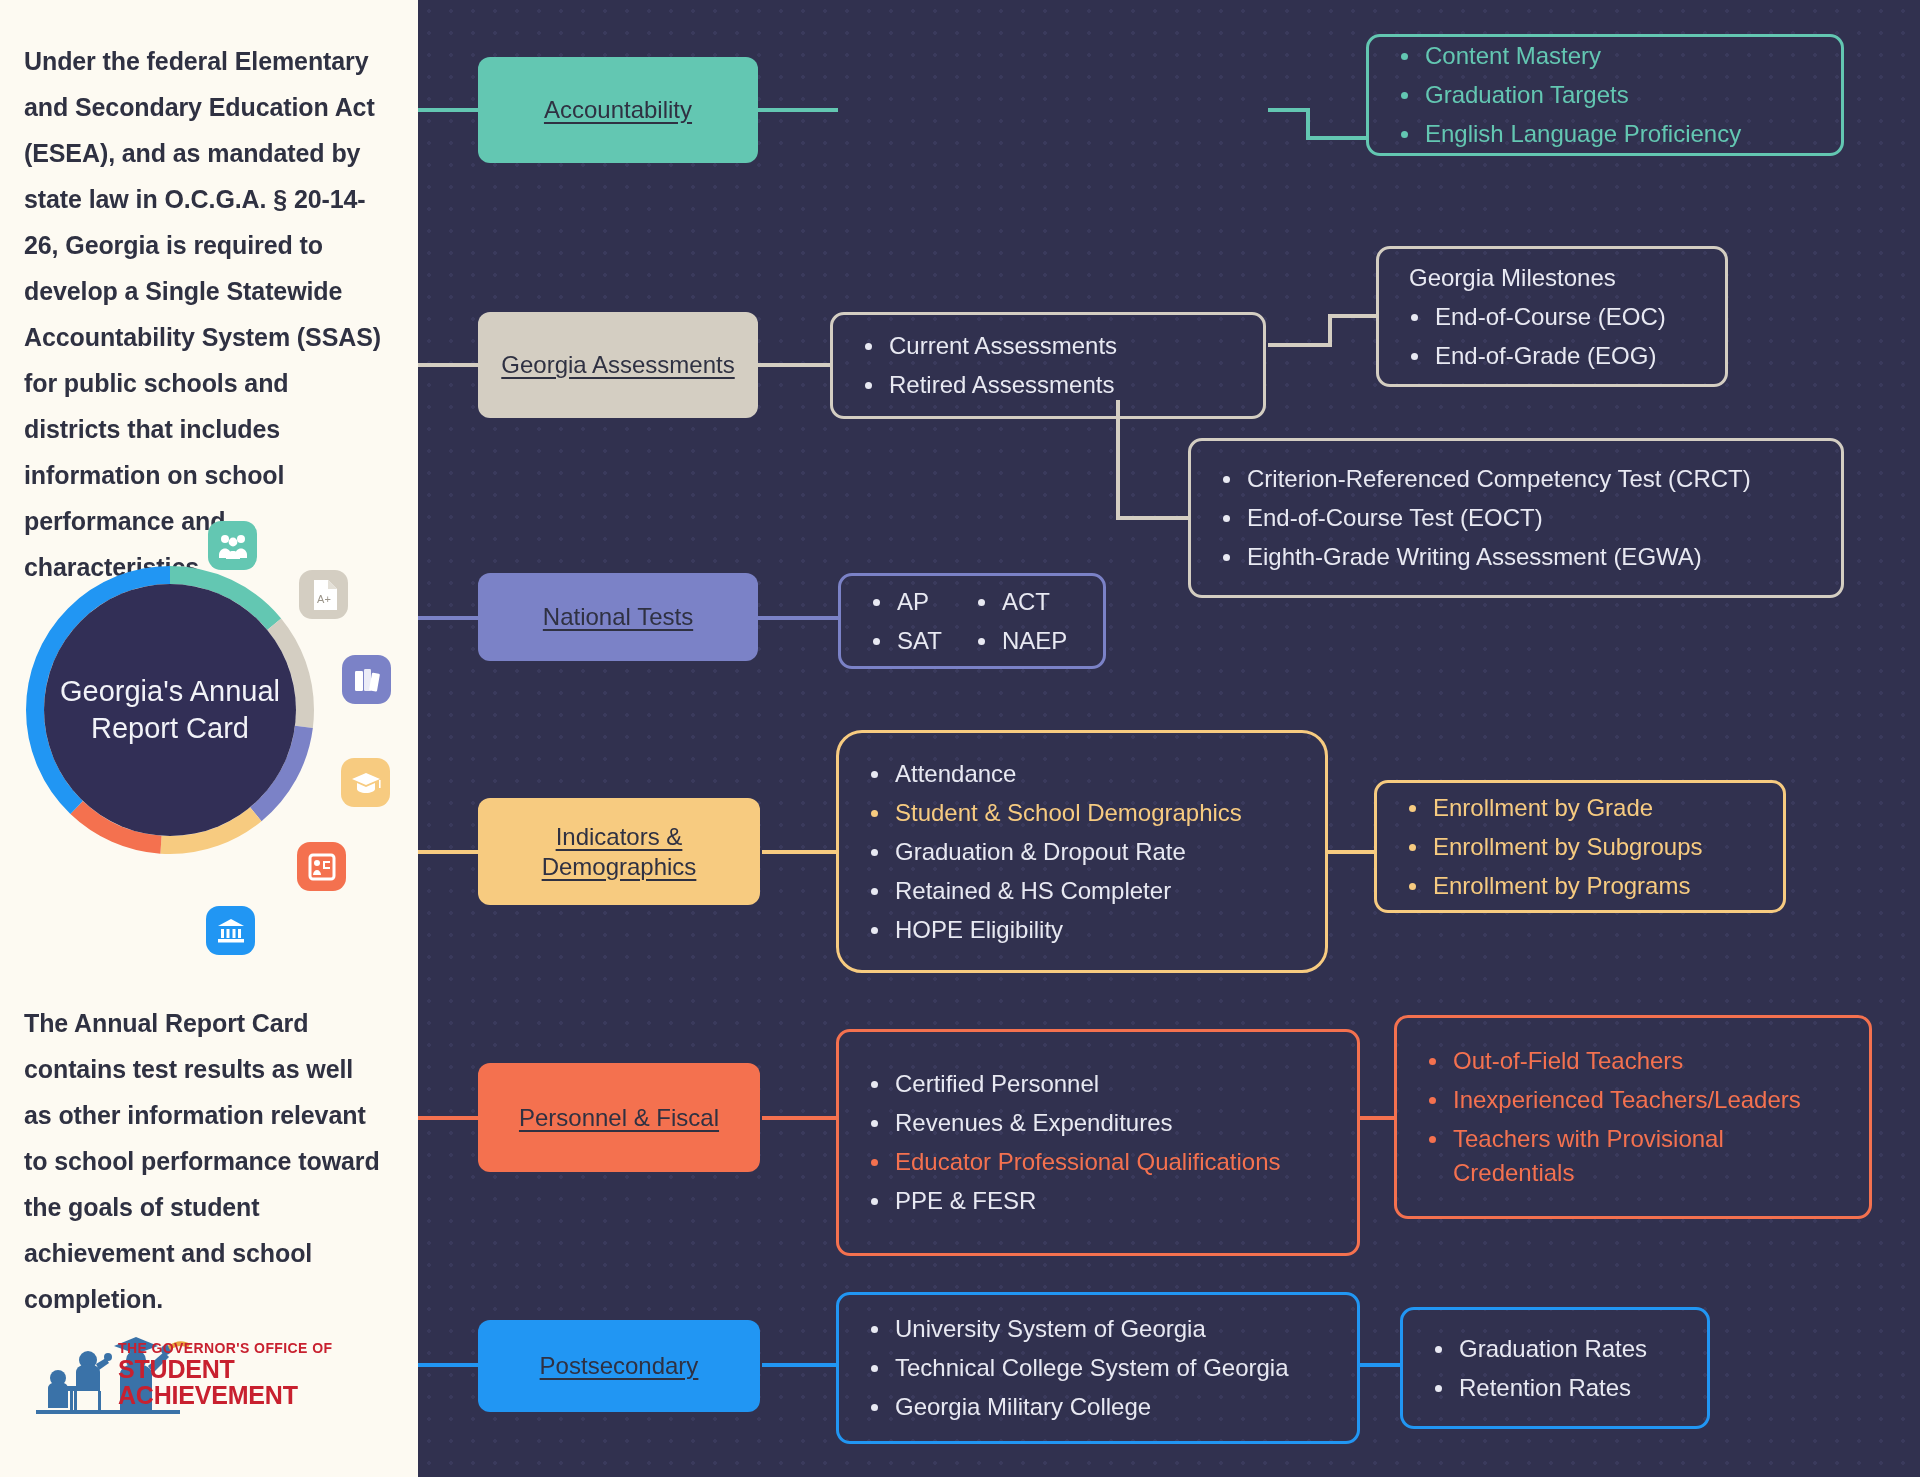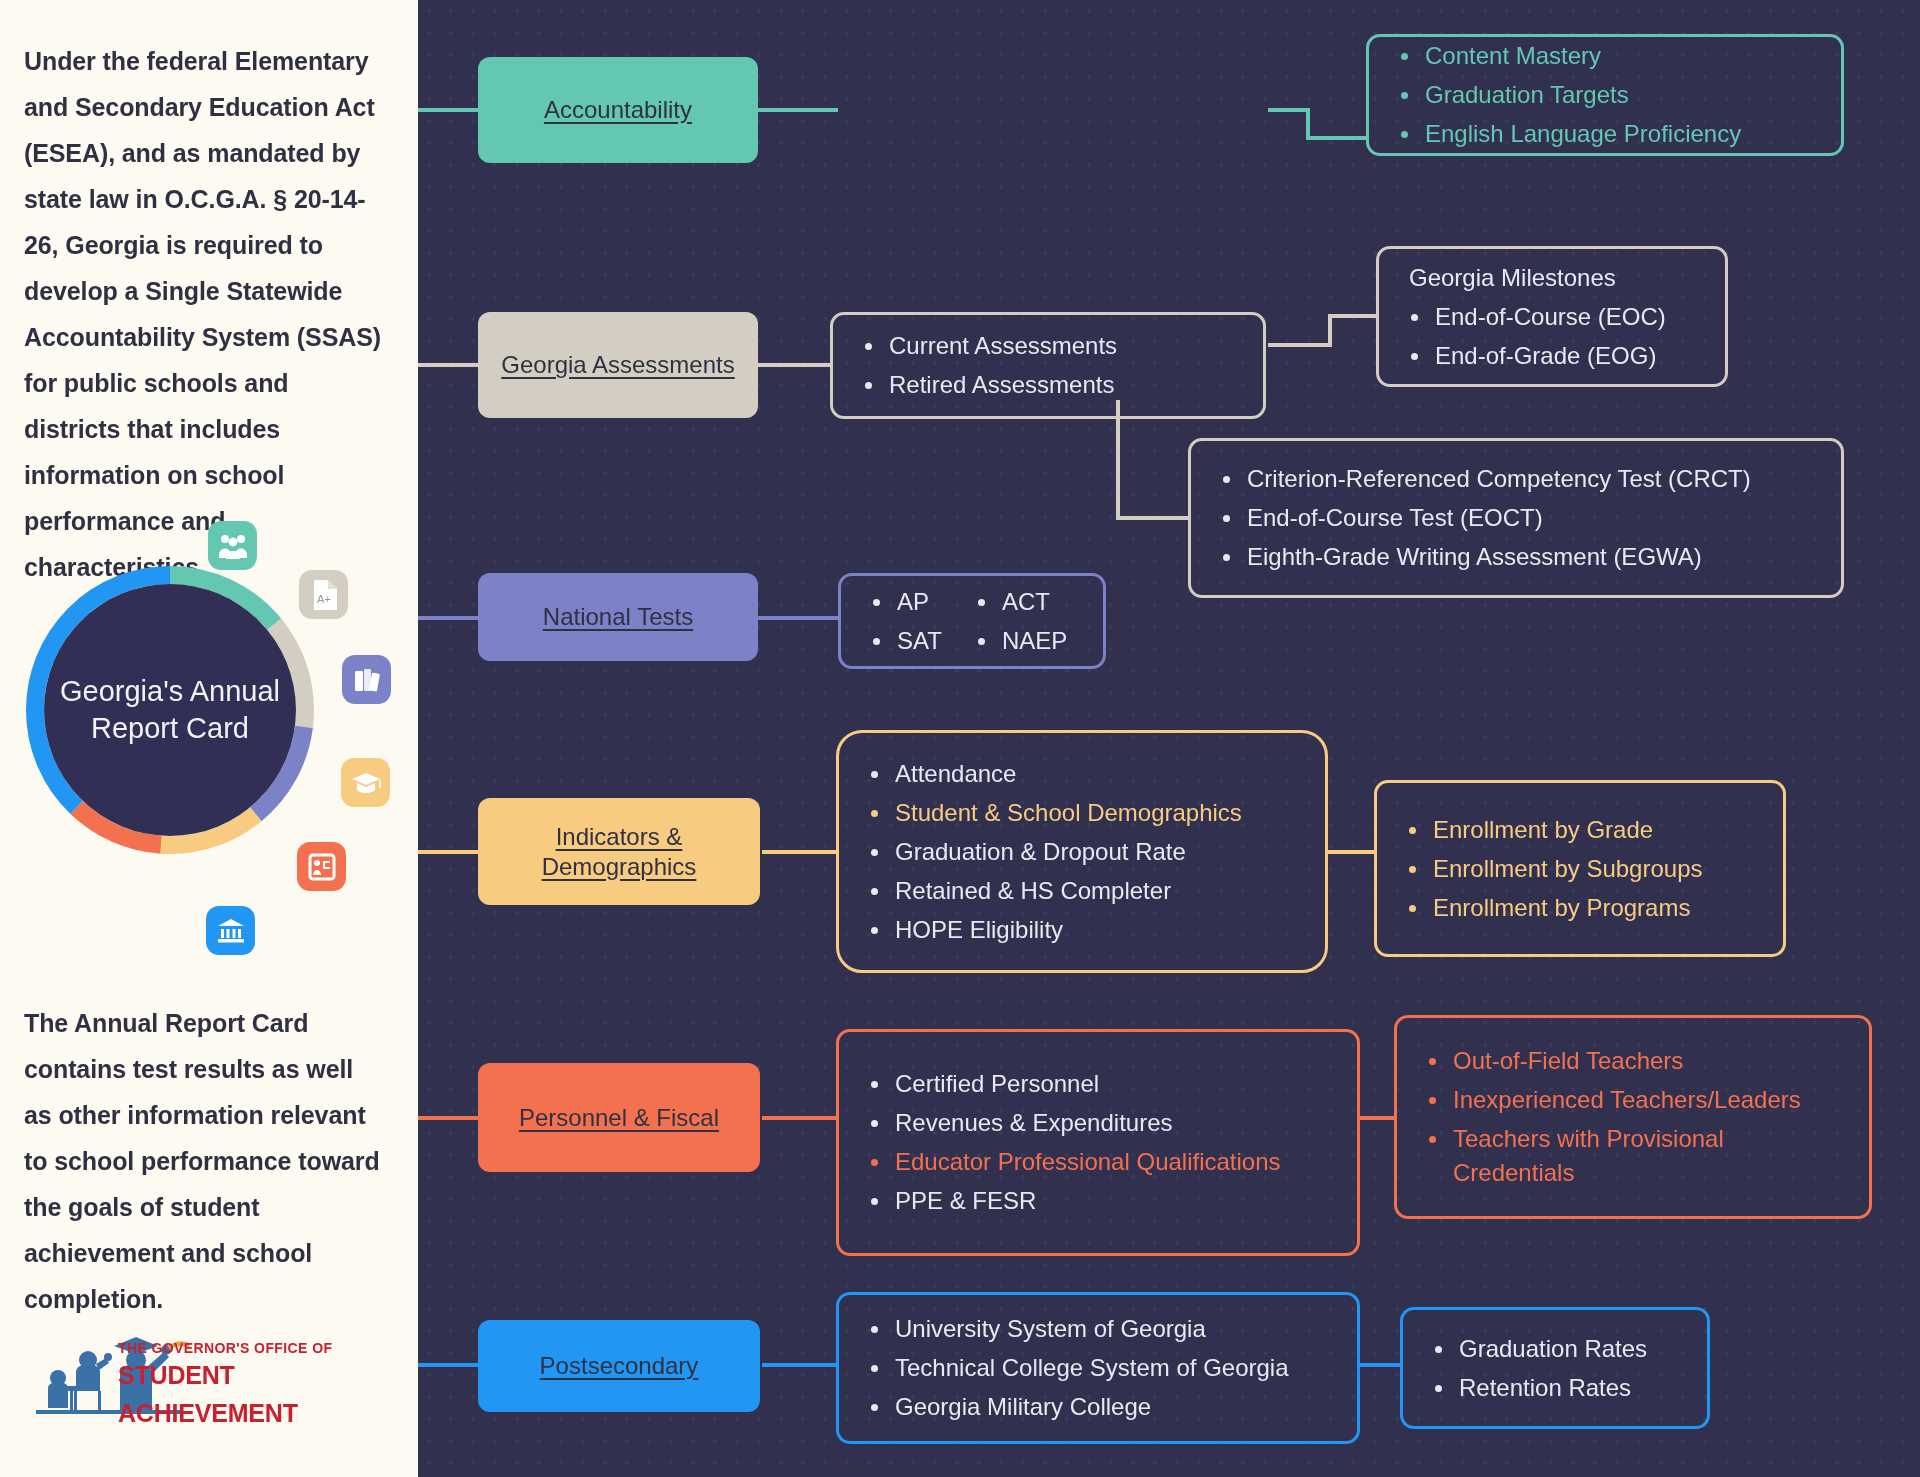--- a/index.html
+++ b/index.html
@@ -92,21 +92,21 @@
     font-weight: bold;
     color: #c8202f;
     letter-spacing: 0.4px;
     font-family: "Liberation Sans", sans-serif;
   }
   #logo-line2 {
     font-size: 25px;
     font-weight: bold;
     color: #c8202f;
     letter-spacing: -0.2px;
-    line-height: 38px;
+    line-height: 26px;
     font-family: "Liberation Sans", sans-serif;
   }
 
   
   .node {
     position: absolute;
     border-radius: 12px;
     display: flex;
     align-items: center;
     justify-content: center;
@@ -359,21 +359,21 @@
   <div class="listbox" style="left:836px;top:730px;width:492px;height:243px;border-color:#f7cb80;border-radius:26px;">
     <ul>
       <li>Attendance</li>
       <li style="color:#f7cb80;">Student &amp; School Demographics</li>
       <li>Graduation &amp; Dropout Rate</li>
       <li>Retained &amp; HS Completer</li>
       <li>HOPE Eligibility</li>
     </ul>
   </div>
 
-  <div class="listbox" style="left:1374px;top:780px;width:412px;height:177px;border-color:#f7cb80;">
+  <div class="listbox" style="left:1374px;top:780px;width:412px;height:133px;border-color:#f7cb80;">
     <ul>
       <li style="color:#f7cb80;">Enrollment by Grade</li>
       <li style="color:#f7cb80;">Enrollment by Subgroups</li>
       <li style="color:#f7cb80;">Enrollment by Programs</li>
     </ul>
   </div>
 
   <div class="node" style="left:478px;top:1063px;width:282px;height:109px;background:#f4714f;">
     <span class="node-label">Personnel &amp; Fiscal</span>
   </div>

